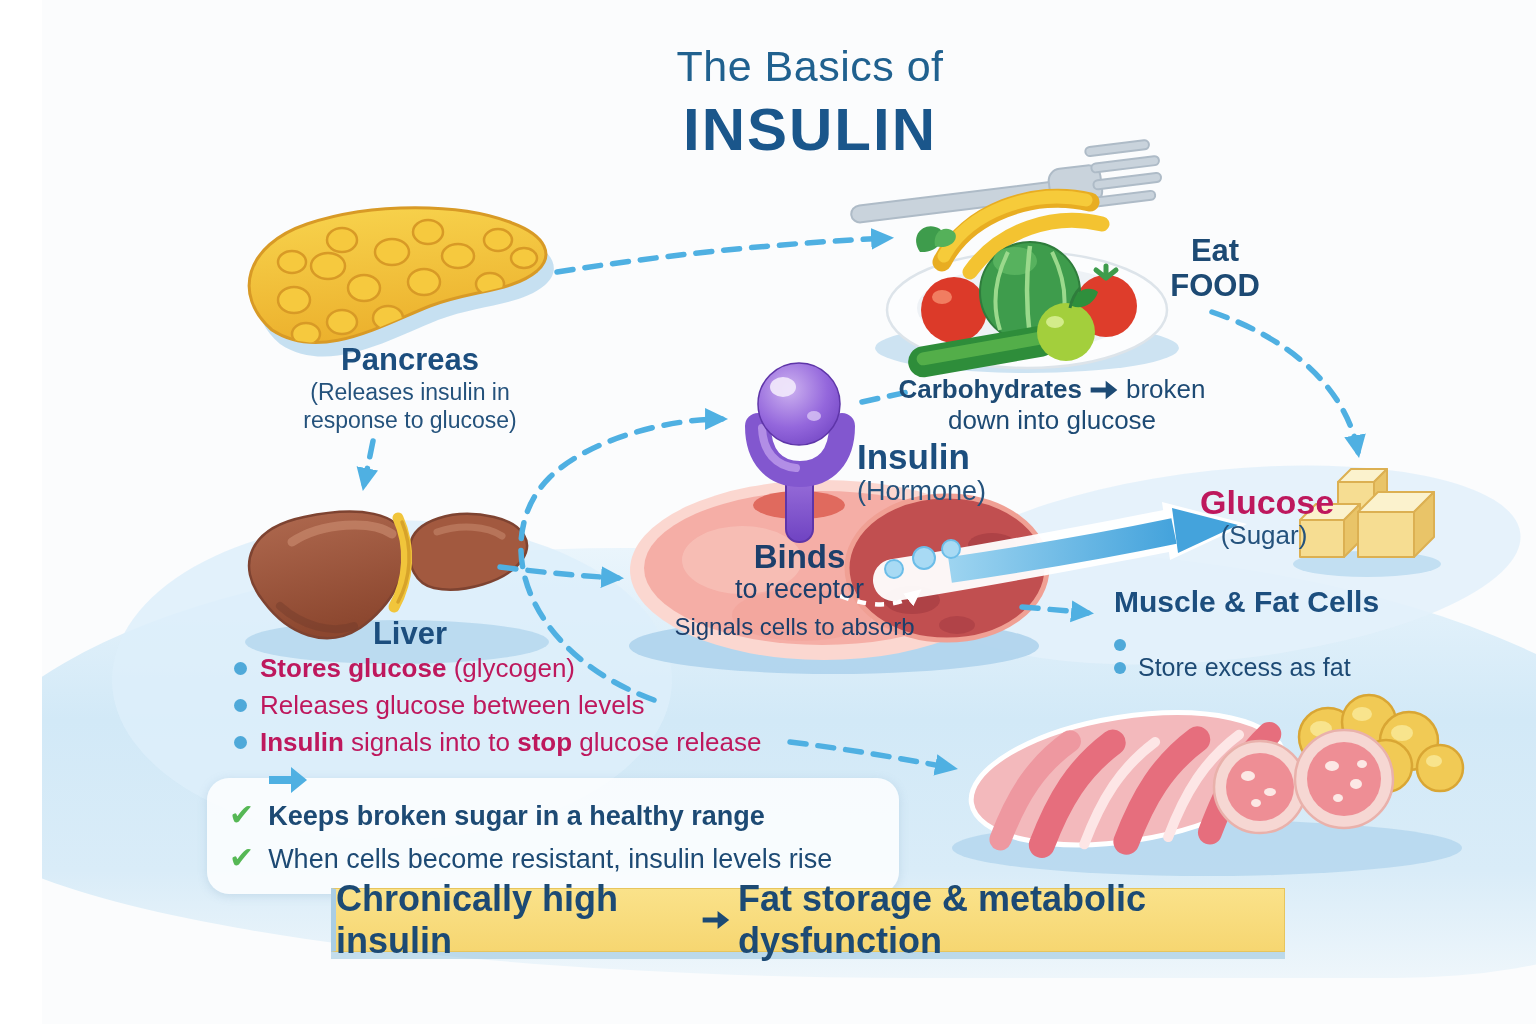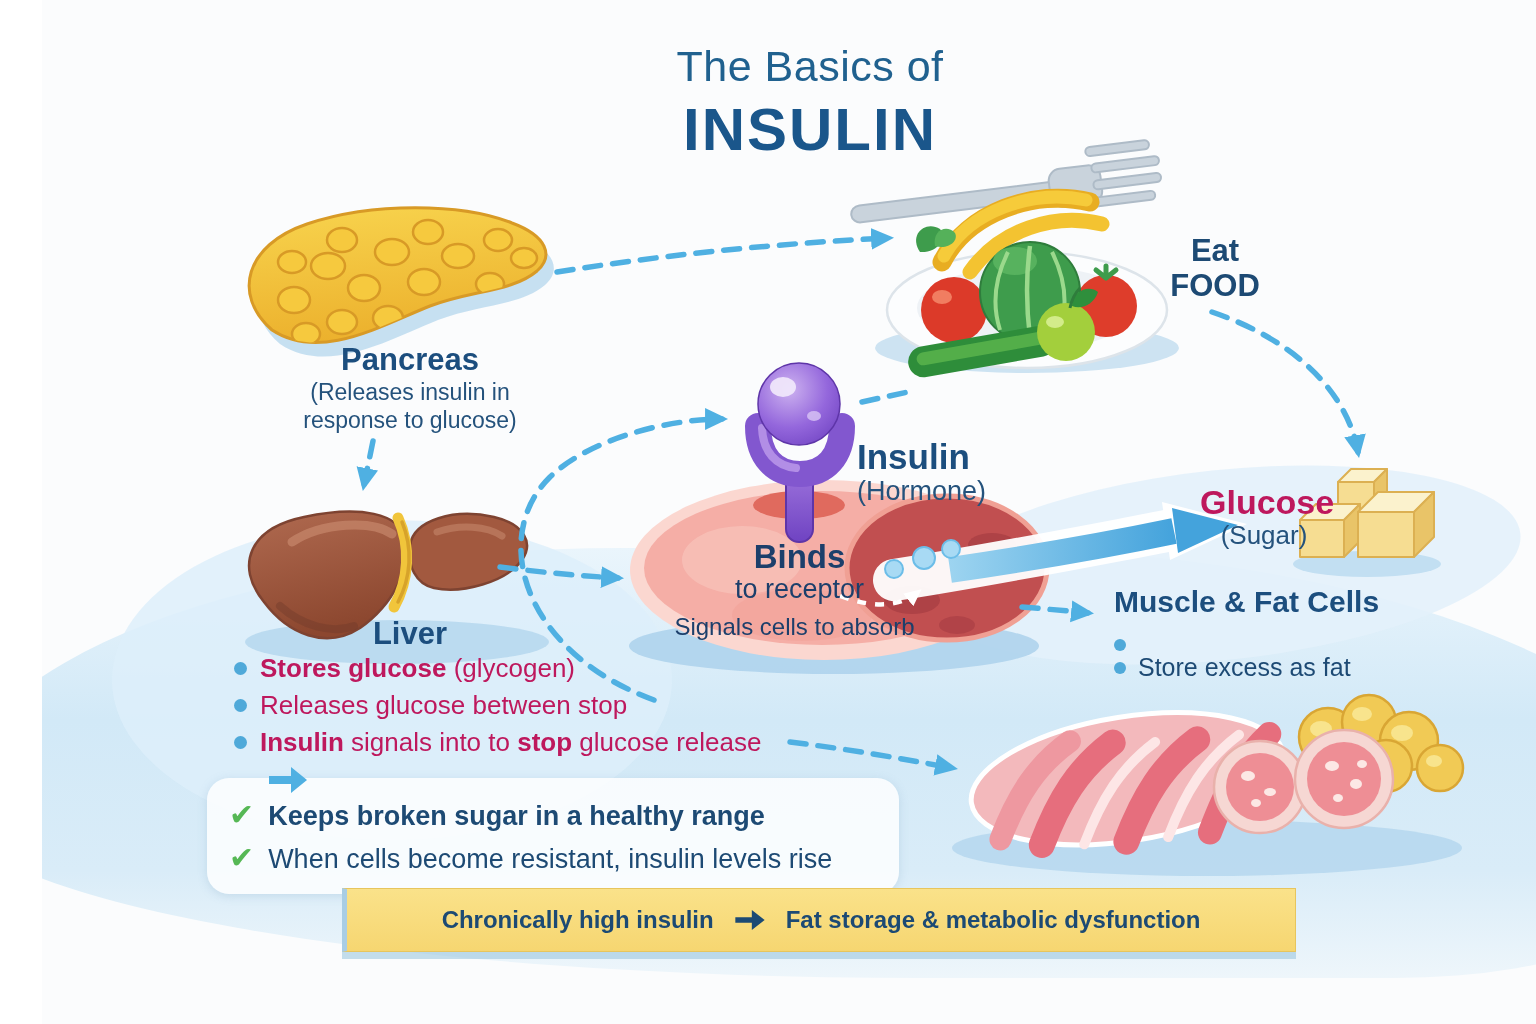--- a/index.html
+++ b/index.html
@@ -50,26 +50,26 @@
   .liver-bullet .dot{width:13px;height:13px;border-radius:50%;background:#4fa9d9;flex:none;margin:12px 13px 0 0;}
   .txt-arrow{display:inline-block;vertical-align:-2px;margin:0 7px;}
   .benefits-box{
     left:165px;top:778px;width:648px;padding:16px 22px 14px 22px;
     background:rgba(255,255,255,.82);border-radius:22px;z-index:55;
     box-shadow:0 2px 10px rgba(120,160,190,.25);
   }
   .check-line{display:flex;align-items:baseline;gap:14px;font-size:27px;line-height:42px;color:#1d4a74;}
   .check-glyph{color:#56b855;font-size:30px;font-weight:bold;flex:none;}
   .banner{
-    left:300px;top:888px;width:948px;height:62px;z-index:55;
+    left:289px;top:888px;width:948px;height:62px;z-index:55;
     background:linear-gradient(180deg,#fae28a 0%,#f6d671 100%);
     border:1px solid #e7c55d;border-left:5px solid #a9cde4;
     box-shadow:0 7px 0 rgba(150,195,220,.55);
     display:flex;align-items:center;justify-content:center;
-    font-size:24px;font-weight:bold;color:#1c4a74;gap:12px;
+    font-size:36px;font-weight:bold;color:#1c4a74;
   }
   svg{display:block;}
 </style>
 </head>
 <body>
 
 <div id="canvas">
 
   <div class="bg-blob"></div>
   <div class="bg-blob2"></div>
@@ -299,20 +299,28 @@
     <div class="h-organ">Pancreas</div>
     <div class="sub">(Releases insulin in</div>
     <div class="sub">response to glucose)</div>
   </div>
 
   <div class="abs t-layer center eatfood" style="left:1100px;top:233px;width:146px">
     <div>Eat</div>
     <div>FOOD</div>
   </div>
 
+  <div class="abs t-layer center carbs" style="left:840px;top:374px;width:340px">
+    <div>
+      <span class="bold">Carbohydrates</span><svg class="txt-arrow" width="30" height="20" viewBox="0 0 36 24">
+          <path d="M2,9 h18 v-8 l14,11 -14,11 v-8 h-18 z" fill="#1d4a74"></path>
+        </svg><span>broken</span>
+    </div>
+    <div>down into glucose</div>
+  </div>
 
   <div class="abs t-layer" style="left:815px;top:438px">
     <div class="insulin-h">Insulin</div>
     <div class="insulin-s">(Hormone)</div>
   </div>
 
   <div class="abs t-layer center" style="left:650px;top:540px;width:215px">
     <div class="binds">Binds</div>
     <div class="toreceptor">to receptor</div>
   </div>
@@ -336,21 +344,21 @@
 
   <div class="abs t-layer center h-organ" style="left:298px;top:616px;width:140px">Liver</div>
 
   <div class="abs t-layer" style="left:192px;top:650px;width:580px">
     <div class="liver-bullet">
       <span class="dot"></span>
       <span><b>Stores glucose</b><span> (glycogen)</span></span>
     </div>
     <div class="liver-bullet">
       <span class="dot"></span>
-      <span>Releases glucose between stop</span>
+      <span>Releases glucose between levels</span>
     </div>
     <div class="liver-bullet">
       <span class="dot"></span>
       <span><b>Insulin</b><span> signals into to </span><b>stop</b><span> glucose release</span><svg class="txt-arrow" width="42" height="28" viewBox="0 0 42 28" style="vertical-align:-6px">
             <path d="M2,10 h22 v-9 l16,13 -16,13 v-9 h-22 z" fill="#4fb0e2"></path>
           </svg></span>
     </div>
   </div>
 
   <div class="abs benefits-box">

